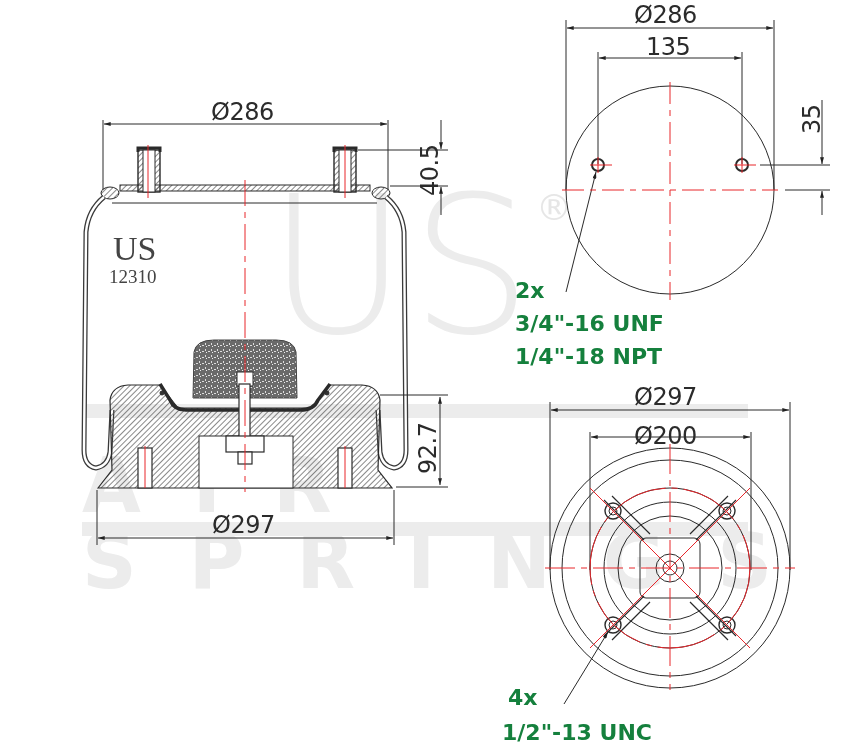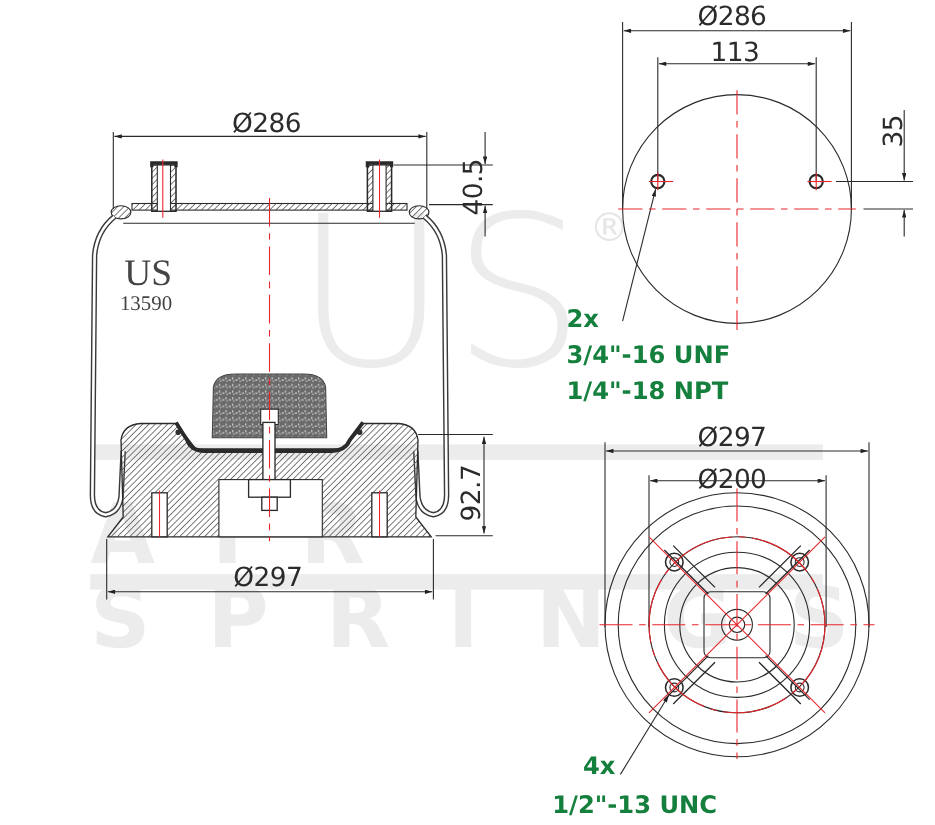--- a/index.html
+++ b/index.html
@@ -185,32 +185,32 @@
       <circle cx="670" cy="568" r="80" stroke-dasharray="60,6,6,6"></circle>
       <line x1="545" y1="568" x2="795" y2="568" stroke-dasharray="30,6,6,6"></line>
       <line x1="670" y1="444" x2="670" y2="690" stroke-dasharray="30,6,6,6"></line>
       <line x1="590" y1="488" x2="750" y2="648"></line>
       <line x1="750" y1="488" x2="590" y2="648"></line>
     </g>
   </g>
 </svg>
 
 <div class="brand-us">US</div>
-<div class="brand-num">13590</div>
+<div class="brand-num">12310</div>
 
 <div class="lbl dim" style="left:211px;top:100px">Ø286</div>
 <div class="lbl dim rot" style="left:418px;top:196px">40.5</div>
 <div class="lbl dim rot" style="left:416px;top:474px">92.7</div>
 <div class="lbl dim" style="left:212px;top:513px">Ø297</div>
 
 <div class="lbl dim" style="left:634px;top:3px">Ø286</div>
-<div class="lbl dim" style="left:646px;top:35px">113</div>
+<div class="lbl dim" style="left:646px;top:35px">135</div>
 <div class="lbl dim rot" style="left:800px;top:134px">35</div>
 
 <div class="lbl note" style="left:515px;top:280px">2x</div>
 <div class="lbl note" style="left:515px;top:313px">3/4"-16 UNF</div>
 <div class="lbl note" style="left:515px;top:346px">1/4"-18 NPT</div>
 
 <div class="lbl dim" style="left:634px;top:385px">Ø297</div>
 <div class="lbl dim" style="left:634px;top:424px">Ø200</div>
 
-<div class="lbl note" style="left:530px;top:687px"><b>4</b><span>x</span></div>
+<div class="lbl note" style="left:508px;top:687px"><b>4</b><span>x</span></div>
 <div class="lbl note" style="left:502px;top:722px">1/2"-13 UNC</div>
 
 </body></html>

